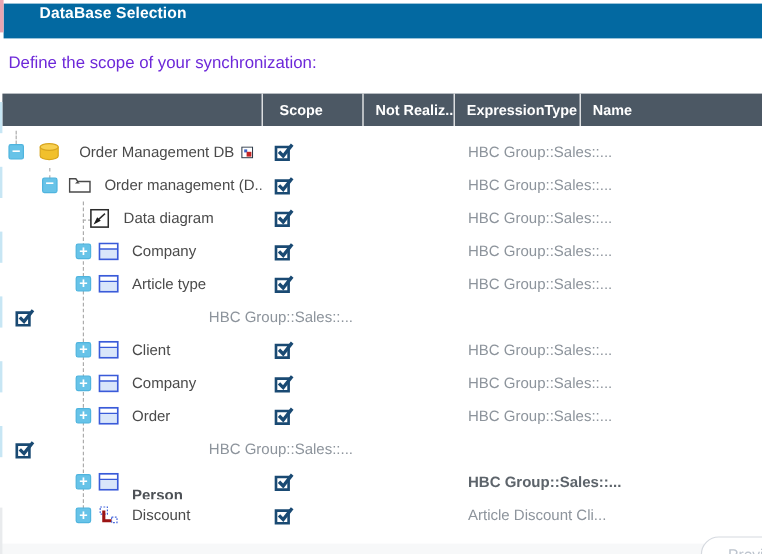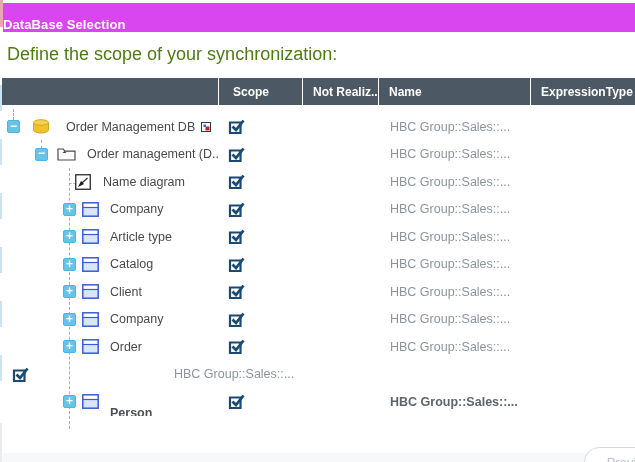--- a/index.html
+++ b/index.html
@@ -9,25 +9,25 @@
   
   .edge-strip{position:absolute;left:0;top:0;width:3px;height:462px;z-index:5;}
   .edge-seg{position:absolute;left:0;width:3px;}
   .seg-pink{top:0;height:27px;background:#e7a6b2;}
   .seg-blue{width:2px;height:26px;background:#c7e6f4;}
   .seg-gray{width:2px;top:423px;height:39px;background:#e9ebed;}
 
   .bottom-strip{position:absolute;left:0;right:0;top:453px;height:9px;background:#f7f8f9;}
 
   
-  .titlebar{position:absolute;left:3px;top:3px;right:0;height:29px;background:#d946ef;
-            display:flex;align-items:flex-end;box-sizing:border-box;}
+  .titlebar{position:absolute;left:3px;top:3px;right:0;height:29px;background:#0369a1;
+            display:flex;align-items:flex-start;padding-left:30px;box-sizing:border-box;}
   .titlebar span{color:#fff;font-size:13px;font-weight:bold;letter-spacing:.1px;}
 
-  .instruction{position:absolute;left:7px;top:44px;font-size:18px;color:#4d7c0f;}
+  .instruction{position:absolute;left:7px;top:44px;font-size:14px;color:#6d28d9;}
 
   
   .thead{position:absolute;left:2px;top:78px;right:0;height:27px;background:#4c5864;
          display:flex;color:#fff;font-size:12px;font-weight:bold;}
   .thead .hc{display:flex;align-items:center;box-sizing:border-box;height:100%;white-space:nowrap;overflow:hidden;}
   .hc-tree{width:216px;}
   .hc-scope{width:84px;border-left:1px solid #fff;padding-left:14px;}
   .hc-nr{width:76px;border-left:1px solid #fff;padding-left:10px;}
   .hc-name{width:152px;border-left:1px solid #fff;padding-left:10px;}
   .hc-expr{flex:1;border-left:1px solid #fff;padding-left:10px;}
@@ -84,22 +84,22 @@
   <div class="titlebar">
     <span>DataBase Selection</span>
   </div>
 
   <div class="instruction">Define the scope of your synchronization:</div>
 
   <div class="thead">
     <div class="hc hc-tree"></div>
     <div class="hc hc-scope">Scope</div>
     <div class="hc hc-nr">Not Realiz...</div>
+    <div class="hc hc-expr">ExpressionType</div>
     <div class="hc hc-name">Name</div>
-    <div class="hc hc-expr">ExpressionType</div>
   </div>
 
   <div class="tbody">
     <div class="vline tl-a"></div>
     <div class="vline tl-b"></div>
     <div class="vline tl-c"></div>
     <div class="tl-tick"></div>
 
     <div class="row">
       <div class="cell tree l0">
@@ -158,21 +158,21 @@
 
     <div class="row">
       <div class="cell tree l2n">
         <span class="icon">
           <svg width="16" height="16" viewBox="0 0 16 16">
               <rect x="0.75" y="0.75" width="14.5" height="14.5" fill="#fff" stroke="#2b2b2b" stroke-width="1.3"></rect>
               <path d="M12.5 4 L7 9" stroke="#2b2b2b" stroke-width="1.2"></path>
               <path d="M3 13 L9 10 L6 7 Z" fill="#1a1a1a"></path>
             </svg>
         </span>
-        <span class="label">Name diagram</span>
+        <span class="label">Data diagram</span>
       </div>
       <div class="cell scope">
         <span class="checkbox">
             <svg width="17" height="17" viewBox="0 0 17 17">
               <path d="M2 4.5 H12.5 V15 H2 Z" fill="#fff" stroke="#1a4a73" stroke-width="2.2"></path>
               <path d="M4.5 8.5 L8 12 L15.5 2.5" fill="none" stroke="#1a4a73" stroke-width="2.8"></path>
             </svg>
           </span>
       </div>
       <div class="cell nr"></div>
@@ -226,32 +226,20 @@
               <path d="M4.5 8.5 L8 12 L15.5 2.5" fill="none" stroke="#1a4a73" stroke-width="2.8"></path>
             </svg>
           </span>
       </div>
       <div class="cell nr"></div>
       <div class="cell name">HBC Group::Sales::...</div>
       <div class="cell expr"></div>
     </div>
 
     <div class="row">
-      <div class="cell tree l2">
-        <span class="expander plus"></span>
-        <span class="icon">
-          <svg width="17" height="15" viewBox="0 0 17 15">
-              <rect x="0.8" y="0.8" width="15.4" height="13.4" fill="#fff"></rect>
-              <rect x="0.8" y="5.5" width="15.4" height="8.7" fill="#d9e6fa"></rect>
-              <rect x="0.8" y="0.8" width="15.4" height="13.4" fill="none" stroke="#3a5bd9" stroke-width="1.5"></rect>
-              <path d="M0.8 5.5 H16.2" stroke="#3a5bd9" stroke-width="1.2"></path>
-            </svg>
-        </span>
-        <span class="label">Catalog</span>
-      </div>
       <div class="cell scope">
         <span class="checkbox">
             <svg width="17" height="17" viewBox="0 0 17 17">
               <path d="M2 4.5 H12.5 V15 H2 Z" fill="#fff" stroke="#1a4a73" stroke-width="2.2"></path>
               <path d="M4.5 8.5 L8 12 L15.5 2.5" fill="none" stroke="#1a4a73" stroke-width="2.8"></path>
             </svg>
           </span>
       </div>
       <div class="cell nr"></div>
       <div class="cell name">HBC Group::Sales::...</div>
@@ -369,20 +357,44 @@
               <path d="M2 4.5 H12.5 V15 H2 Z" fill="#fff" stroke="#1a4a73" stroke-width="2.2"></path>
               <path d="M4.5 8.5 L8 12 L15.5 2.5" fill="none" stroke="#1a4a73" stroke-width="2.8"></path>
             </svg>
           </span>
       </div>
       <div class="cell nr"></div>
       <div class="cell name">HBC Group::Sales::...</div>
       <div class="cell expr"></div>
     </div>
 
+    <div class="row">
+      <div class="cell tree l2">
+        <span class="expander plus"></span>
+        <span class="icon">
+          <svg width="17" height="16" viewBox="0 0 17 16">
+              <rect x="1.5" y="1.5" width="6" height="6" fill="#fff" stroke="#4466dd" stroke-width="1" stroke-dasharray="1.5 1.2"></rect>
+              <path d="M4.5 4.5 V13 H12" fill="none" stroke="#9b1313" stroke-width="2.6"></path>
+              <rect x="11" y="10" width="4.5" height="4.5" fill="#fff" stroke="#4466dd" stroke-width="1" stroke-dasharray="1.5 1.2"></rect>
+            </svg>
+        </span>
+        <span class="label">Discount</span>
+      </div>
+      <div class="cell scope">
+        <span class="checkbox">
+            <svg width="17" height="17" viewBox="0 0 17 17">
+              <path d="M2 4.5 H12.5 V15 H2 Z" fill="#fff" stroke="#1a4a73" stroke-width="2.2"></path>
+              <path d="M4.5 8.5 L8 12 L15.5 2.5" fill="none" stroke="#1a4a73" stroke-width="2.8"></path>
+            </svg>
+          </span>
+      </div>
+      <div class="cell nr"></div>
+      <div class="cell name">Article Discount Cli...</div>
+      <div class="cell expr"></div>
+    </div>
   </div>
 
   <div class="prev-btn">Previous</div>
 
   <div class="edge-strip">
     <div class="edge-seg seg-pink"></div>
     <div class="edge-seg seg-blue" style="top:85px"></div>
     <div class="edge-seg seg-blue" style="top:139px"></div>
     <div class="edge-seg seg-blue" style="top:193px"></div>
     <div class="edge-seg seg-blue" style="top:247px"></div>

